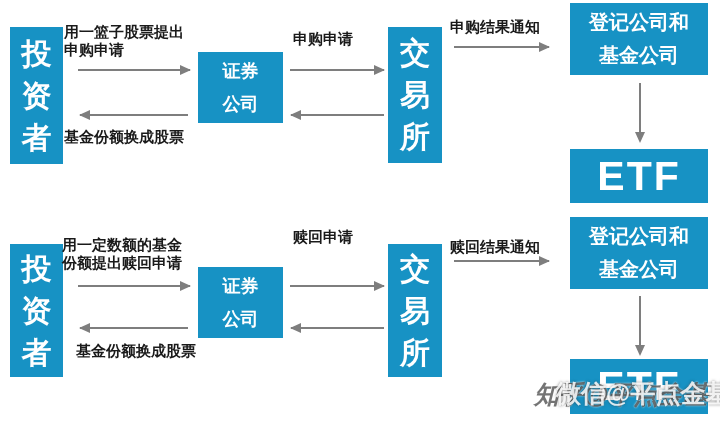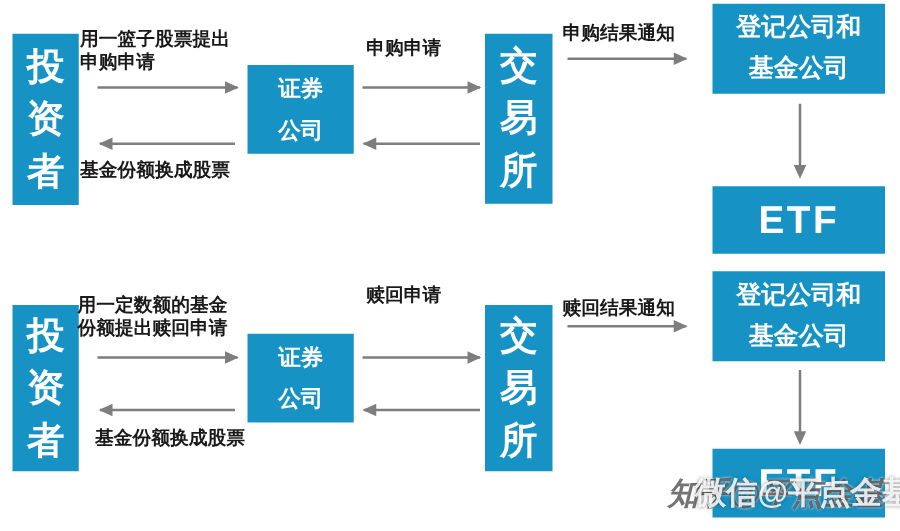--- a/index.html
+++ b/index.html
@@ -14,21 +14,21 @@
     font-family:"Liberation Sans","DejaVu Sans",sans-serif; overflow:hidden;
   }
   .node {
     position:absolute; background:var(--box); color:#fff; font-weight:700;
     display:flex; align-items:center; justify-content:center;
     text-align:center; white-space:pre-line;
   }
   .node.vbig   { font-size:30px; line-height:42px; }
   .node.broker { font-size:18px; line-height:33px; }
   .node.reg    { font-size:20px; line-height:33px; }
-  .node.etf    { font-size:31px; letter-spacing:2px; }
+  .node.etf    { font-size:41px; letter-spacing:2px; }
   .lbl {
     position:absolute; color:var(--ink); font-weight:700; font-size:15px;
     line-height:17.5px; text-align:left; white-space:pre-line;
   }
   .hline { position:absolute; height:2px; background:var(--arrow); }
   .hline.r::after {
     content:""; position:absolute; right:-1px; top:-4px;
     border-left:11px solid var(--arrow);
     border-top:5px solid transparent; border-bottom:5px solid transparent;
   }

